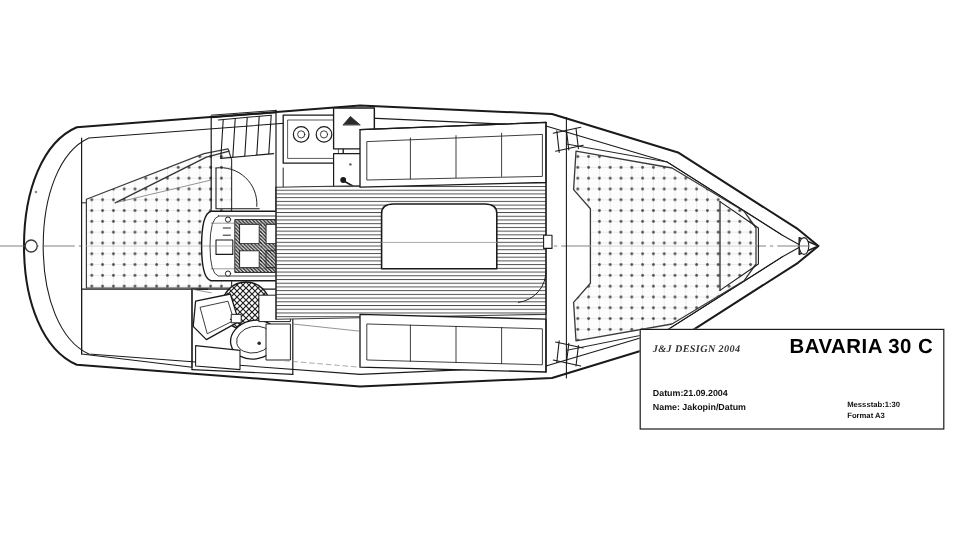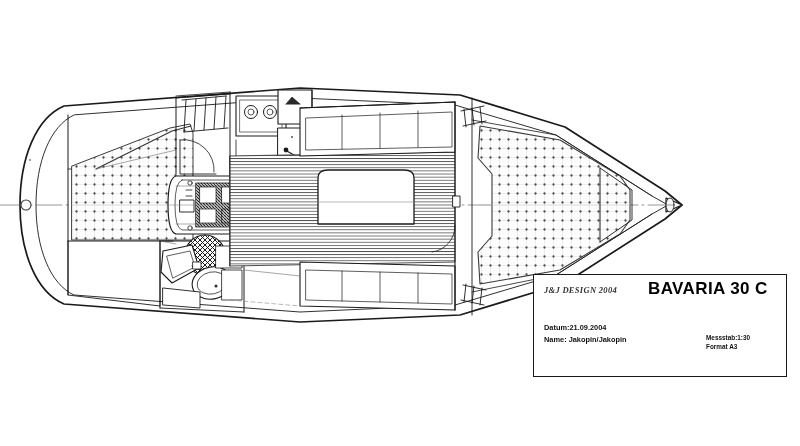--- a/index.html
+++ b/index.html
@@ -3,32 +3,32 @@
 <meta charset="utf-8">
 <style>
   html,body{margin:0;padding:0;background:#ffffff;}
   body{width:800px;height:446px;overflow:hidden;
        font-family:"Liberation Sans", sans-serif;}
   #stage{position:relative;width:800px;height:446px;background:#ffffff;}
   #plan{position:absolute;left:0;top:0;width:800px;height:446px;}
 
   
   #titleblock{
-    position:absolute;left:533px;top:274px;width:254px;height:103px;
+    position:absolute;left:533px;top:274px;width:254px;height:84px;
     border:1.4px solid #1a1a1a;background:#ffffff;box-sizing:border-box;
   }
   .tb-designer{
     position:absolute;left:10px;top:10px;
     font-family:"Liberation Serif", serif;
     font-style:italic;font-weight:bold;font-size:8.5px;
     letter-spacing:0.3px;color:#333;
     white-space:nowrap;
   }
   .tb-model{
-    position:absolute;left:114px;top:4px;
+    position:absolute;left:124px;top:4px;
     font-family:"Liberation Sans", sans-serif;
     font-weight:bold;font-size:17px;letter-spacing:0.4px;color:#000;
     white-space:nowrap;
   }
   .tb-date{
     position:absolute;left:10px;top:48px;
     font-size:7.4px;font-weight:bold;color:#111;white-space:nowrap;
   }
   .tb-name{
     position:absolute;left:10px;top:60px;
@@ -276,18 +276,18 @@
         <path d="M 230 300 L 300 306" stroke="#8a8a8a" stroke-width="0.6" stroke-dasharray="4 3"></path>
       </g>
 
     </g>
   </svg>
 
   <div id="titleblock">
     <div class="tb-designer">J&amp;J DESIGN 2004</div>
     <div class="tb-model">BAVARIA  30 C</div>
     <div class="tb-date">Datum:21.09.2004</div>
-    <div class="tb-name">Name:  Jakopin/Jakopin</div>
+    <div class="tb-name">Name:  Jakopin/Datum</div>
     <div class="tb-scale">Messstab:1:30</div>
     <div class="tb-format">Format  A3</div>
   </div>
 
 </div>
 
 </body></html>

